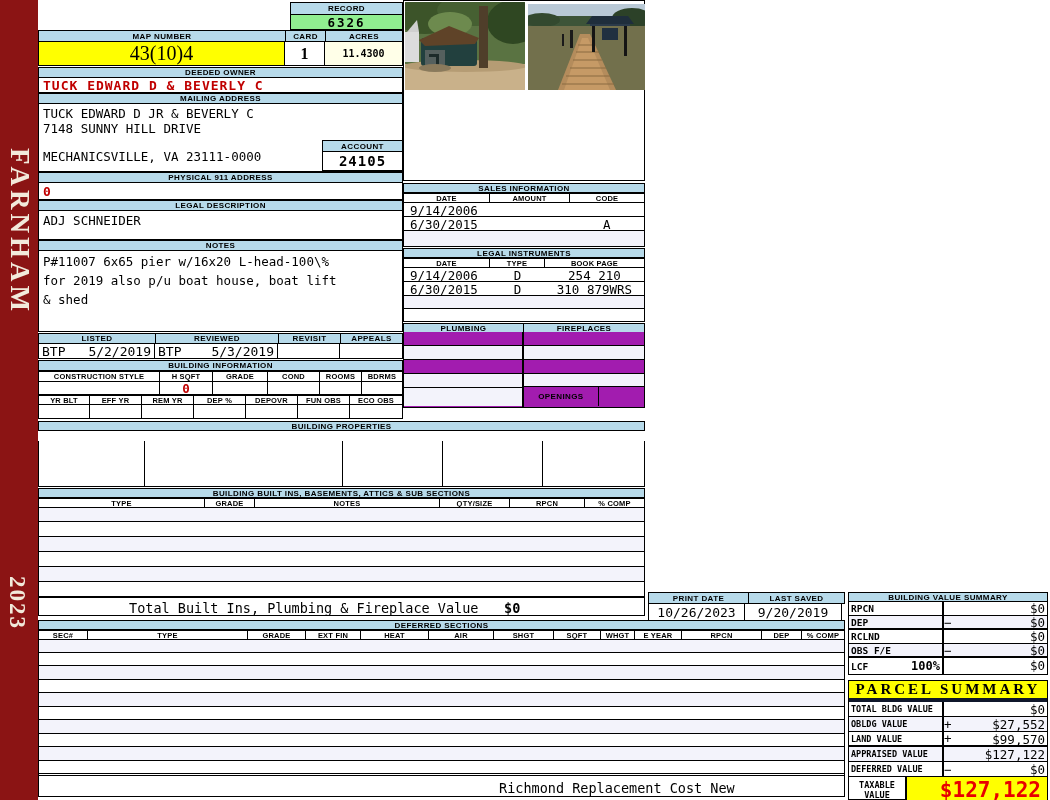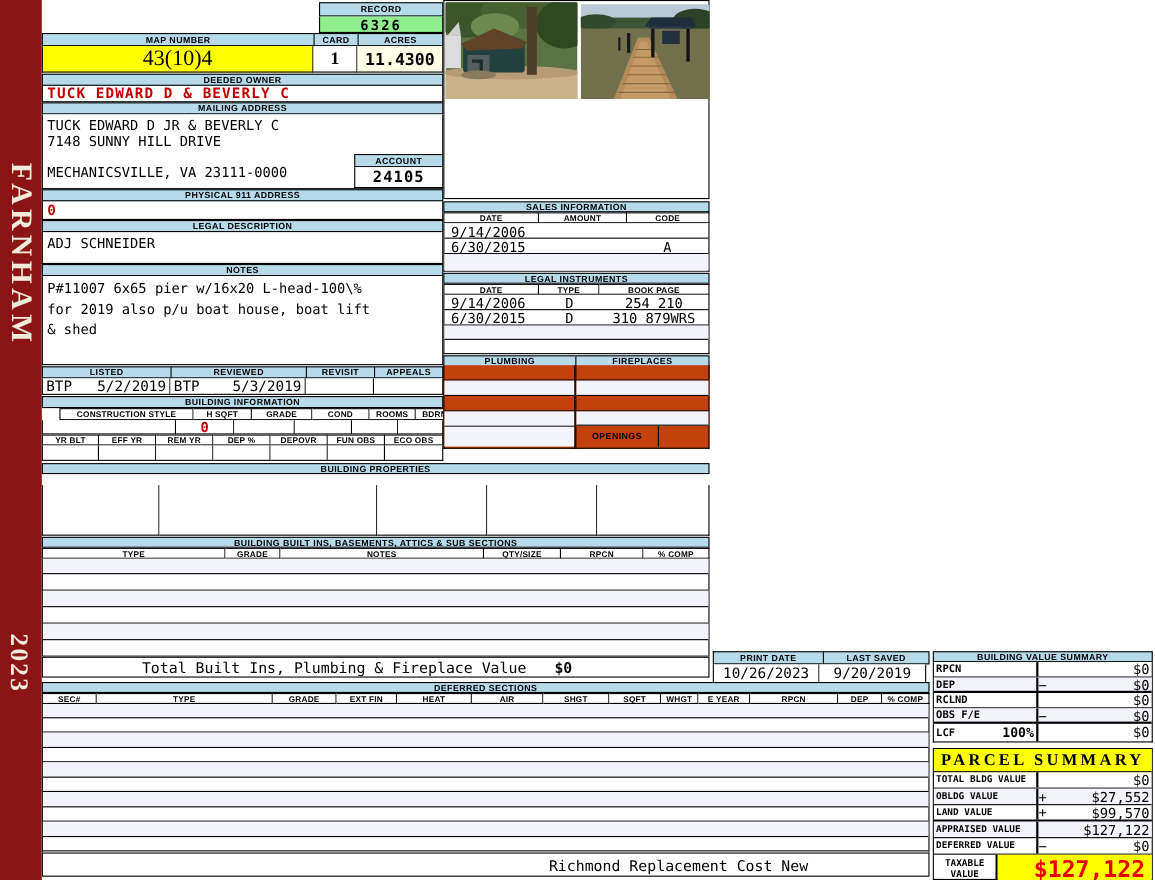--- a/index.html
+++ b/index.html
@@ -51,21 +51,21 @@
   <div class="abs mono" style="left:290px; top:15px; width:113px; height:15px; background:#90EE90; border:1px solid #000; border-top:none; font-size:12.5px; font-weight:bold; letter-spacing:2px; display:flex; align-items:center; justify-content:center;">6326</div>
 
   <div class="abs row" style="left:38px; top:30px; width:365px; height:12px;">
     <div class="hdr" style="width:247px; border-right:none;">MAP NUMBER</div>
     <div class="hdr" style="width:40px; border-right:none;">CARD</div>
     <div class="hdr" style="width:78px;">ACRES</div>
   </div>
   <div class="abs row" style="left:38px; top:42px; width:365px; height:24px;">
     <div class="cellv" style="width:247px; background:#FFFF00; font-family:'Liberation Serif',serif; font-size:20px;">43(10)4</div>
     <div class="cellv" style="width:40px; font-family:'Liberation Serif',serif; font-size:16px; font-weight:bold;">1</div>
-    <div class="cellv mono" style="width:78px; background:#FFFFE8; font-size:15px; font-weight:bold;">11.4300</div>
+    <div class="cellv mono" style="width:78px; background:#FFFFE8; font-size:10px; font-weight:bold;">11.4300</div>
   </div>
 
   <div class="abs hdr" style="left:38px; top:67px; width:365px; height:11px;">DEEDED OWNER</div>
   <div class="abs mono red" style="left:38px; top:78px; width:365px; height:15px; border:1px solid #000; border-top:none; font-size:13px; display:flex; align-items:center; padding-left:4px; letter-spacing:1px;">TUCK EDWARD D &amp; BEVERLY C</div>
 
   <div class="abs hdr" style="left:38px; top:93px; width:365px; height:11px;">MAILING ADDRESS</div>
   <div class="abs" style="left:38px; top:104px; width:365px; height:68px; border:1px solid #000; border-top:none; background:#fff;">
     <div class="abs mono v12" style="left:4px; top:2px;">TUCK EDWARD D JR &amp; BEVERLY C</div>
     <div class="abs mono v12" style="left:4px; top:17px;">7148 SUNNY HILL DRIVE</div>
     <div class="abs mono v12" style="left:4px; top:45px;">MECHANICSVILLE, VA 23111-0000</div>
@@ -99,21 +99,21 @@
     </div>
     <div class="cellv mono v13" style="width:123px; justify-content:space-between; padding:0 3px;">
       <span>BTP</span>
       <span>5/3/2019</span>
     </div>
     <div class="cellv mono v13" style="width:62px;"></div>
     <div class="cellv mono v13" style="width:63px;"></div>
   </div>
 
   <div class="abs hdr" style="left:38px; top:360px; width:365px; height:11px;">BUILDING INFORMATION</div>
-  <div class="abs row" style="left:54px; top:371px; width:365px; height:11px;">
+  <div class="abs row" style="left:38px; top:371px; width:365px; height:11px;">
     <div class="chdr" style="width:122px;">CONSTRUCTION STYLE</div>
     <div class="chdr" style="width:53px;">H SQFT</div>
     <div class="chdr" style="width:55px;">GRADE</div>
     <div class="chdr" style="width:52px;">COND</div>
     <div class="chdr" style="width:42px;">ROOMS</div>
     <div class="chdr" style="width:41px;">BDRMS</div>
   </div>
   <div class="abs row" style="left:38px; top:382px; width:365px; height:13px;">
     <div class="cellv mono v12" style="width:122px;"></div>
     <div class="cellv mono v12 red" style="width:53px;">0</div>
@@ -229,21 +229,21 @@
   <div class="abs row" style="left:403px; top:323px; width:242px; height:11px;">
     <div class="hdr" style="width:120px; border-right:none;">PLUMBING</div>
     <div class="hdr" style="width:122px;">FIREPLACES</div>
   </div>
   <div class="abs row" style="left:403px; top:334px; width:242px; height:10px;">
     <div class="chdr" style="width:67px;">FIXTURE</div>
     <div class="chdr" style="width:53px;">COUNT</div>
     <div class="chdr" style="width:67px;">TYPE</div>
     <div class="chdr" style="width:55px;">COUNT</div>
   </div>
-  <div class="abs" style="left:403px; top:332px; width:242px; height:76px; background:#c2410c;">
+  <div class="abs" style="left:403px; top:332px; width:242px; height:76px; background:#a21caf;">
     <div class="abs" style="left:0; top:0; width:120px; height:76px; border:1px solid #000; border-top:none;">
       <div class="thinrow" style="height:14px;"></div>
       <div class="thinrow stripe" style="height:14px;"></div>
       <div class="thinrow" style="height:14px;"></div>
       <div class="thinrow stripe" style="height:14px;"></div>
       <div class="stripe" style="height:18px;"></div>
     </div>
     <div class="abs" style="left:120px; top:0; width:122px; height:76px; border:1px solid #000; border-top:none;">
       <div class="thinrow" style="height:14px;"></div>
       <div class="thinrow stripe" style="height:14px;"></div>
@@ -363,21 +363,21 @@
     <div class="thinrow stripe" style="height:14px;"></div>
     <div class="thinrow" style="height:13px;"></div>
     <div class="thinrow stripe" style="height:14px;"></div>
     <div class="thinrow" style="height:13px;"></div>
   </div>
   <div class="abs" style="left:38px; top:775px; width:807px; height:22px; border:1px solid #000; background:#fff;">
     <span class="abs mono" style="left:460px; top:4px; font-size:13.5px;">Richmond Replacement Cost New</span>
   </div>
 
   <div class="abs" style="left:848px; top:680px; width:200px; height:120px; border:1px solid #000; background:#fff;">
-    <div style="height:21px; background:#FFFF00; border-bottom:1px solid #0f172a; display:flex; align-items:center; justify-content:center; font-family:'Liberation Serif',serif; font-weight:bold; font-size:15px; letter-spacing:3px;">PARCEL SUMMARY</div>
+    <div style="height:21px; background:#FFFF00; border-bottom:4px solid #0f172a; display:flex; align-items:center; justify-content:center; font-family:'Liberation Serif',serif; font-weight:bold; font-size:15px; letter-spacing:3px;">PARCEL SUMMARY</div>
     <div class="row thinrow" style="height:15px;">
       <div class="sumlbl" style="width:95px; border-right:2px solid #000; padding-left:2px; display:flex; align-items:center; font-size:8.5px;">TOTAL BLDG VALUE</div>
       <div class="sumval" style="width:13px; display:flex; align-items:center;"></div>
       <div class="sumval" style="width:90px; text-align:right; padding-right:2px; line-height:15px;">$0</div>
     </div>
     <div class="row thinrow stripe" style="height:15px;">
       <div class="sumlbl" style="width:95px; border-right:2px solid #000; padding-left:2px; display:flex; align-items:center; font-size:8.5px;">OBLDG VALUE</div>
       <div class="sumval" style="width:13px; display:flex; align-items:center;">+</div>
       <div class="sumval" style="width:90px; text-align:right; padding-right:2px; line-height:15px;">$27,552</div>
     </div>

